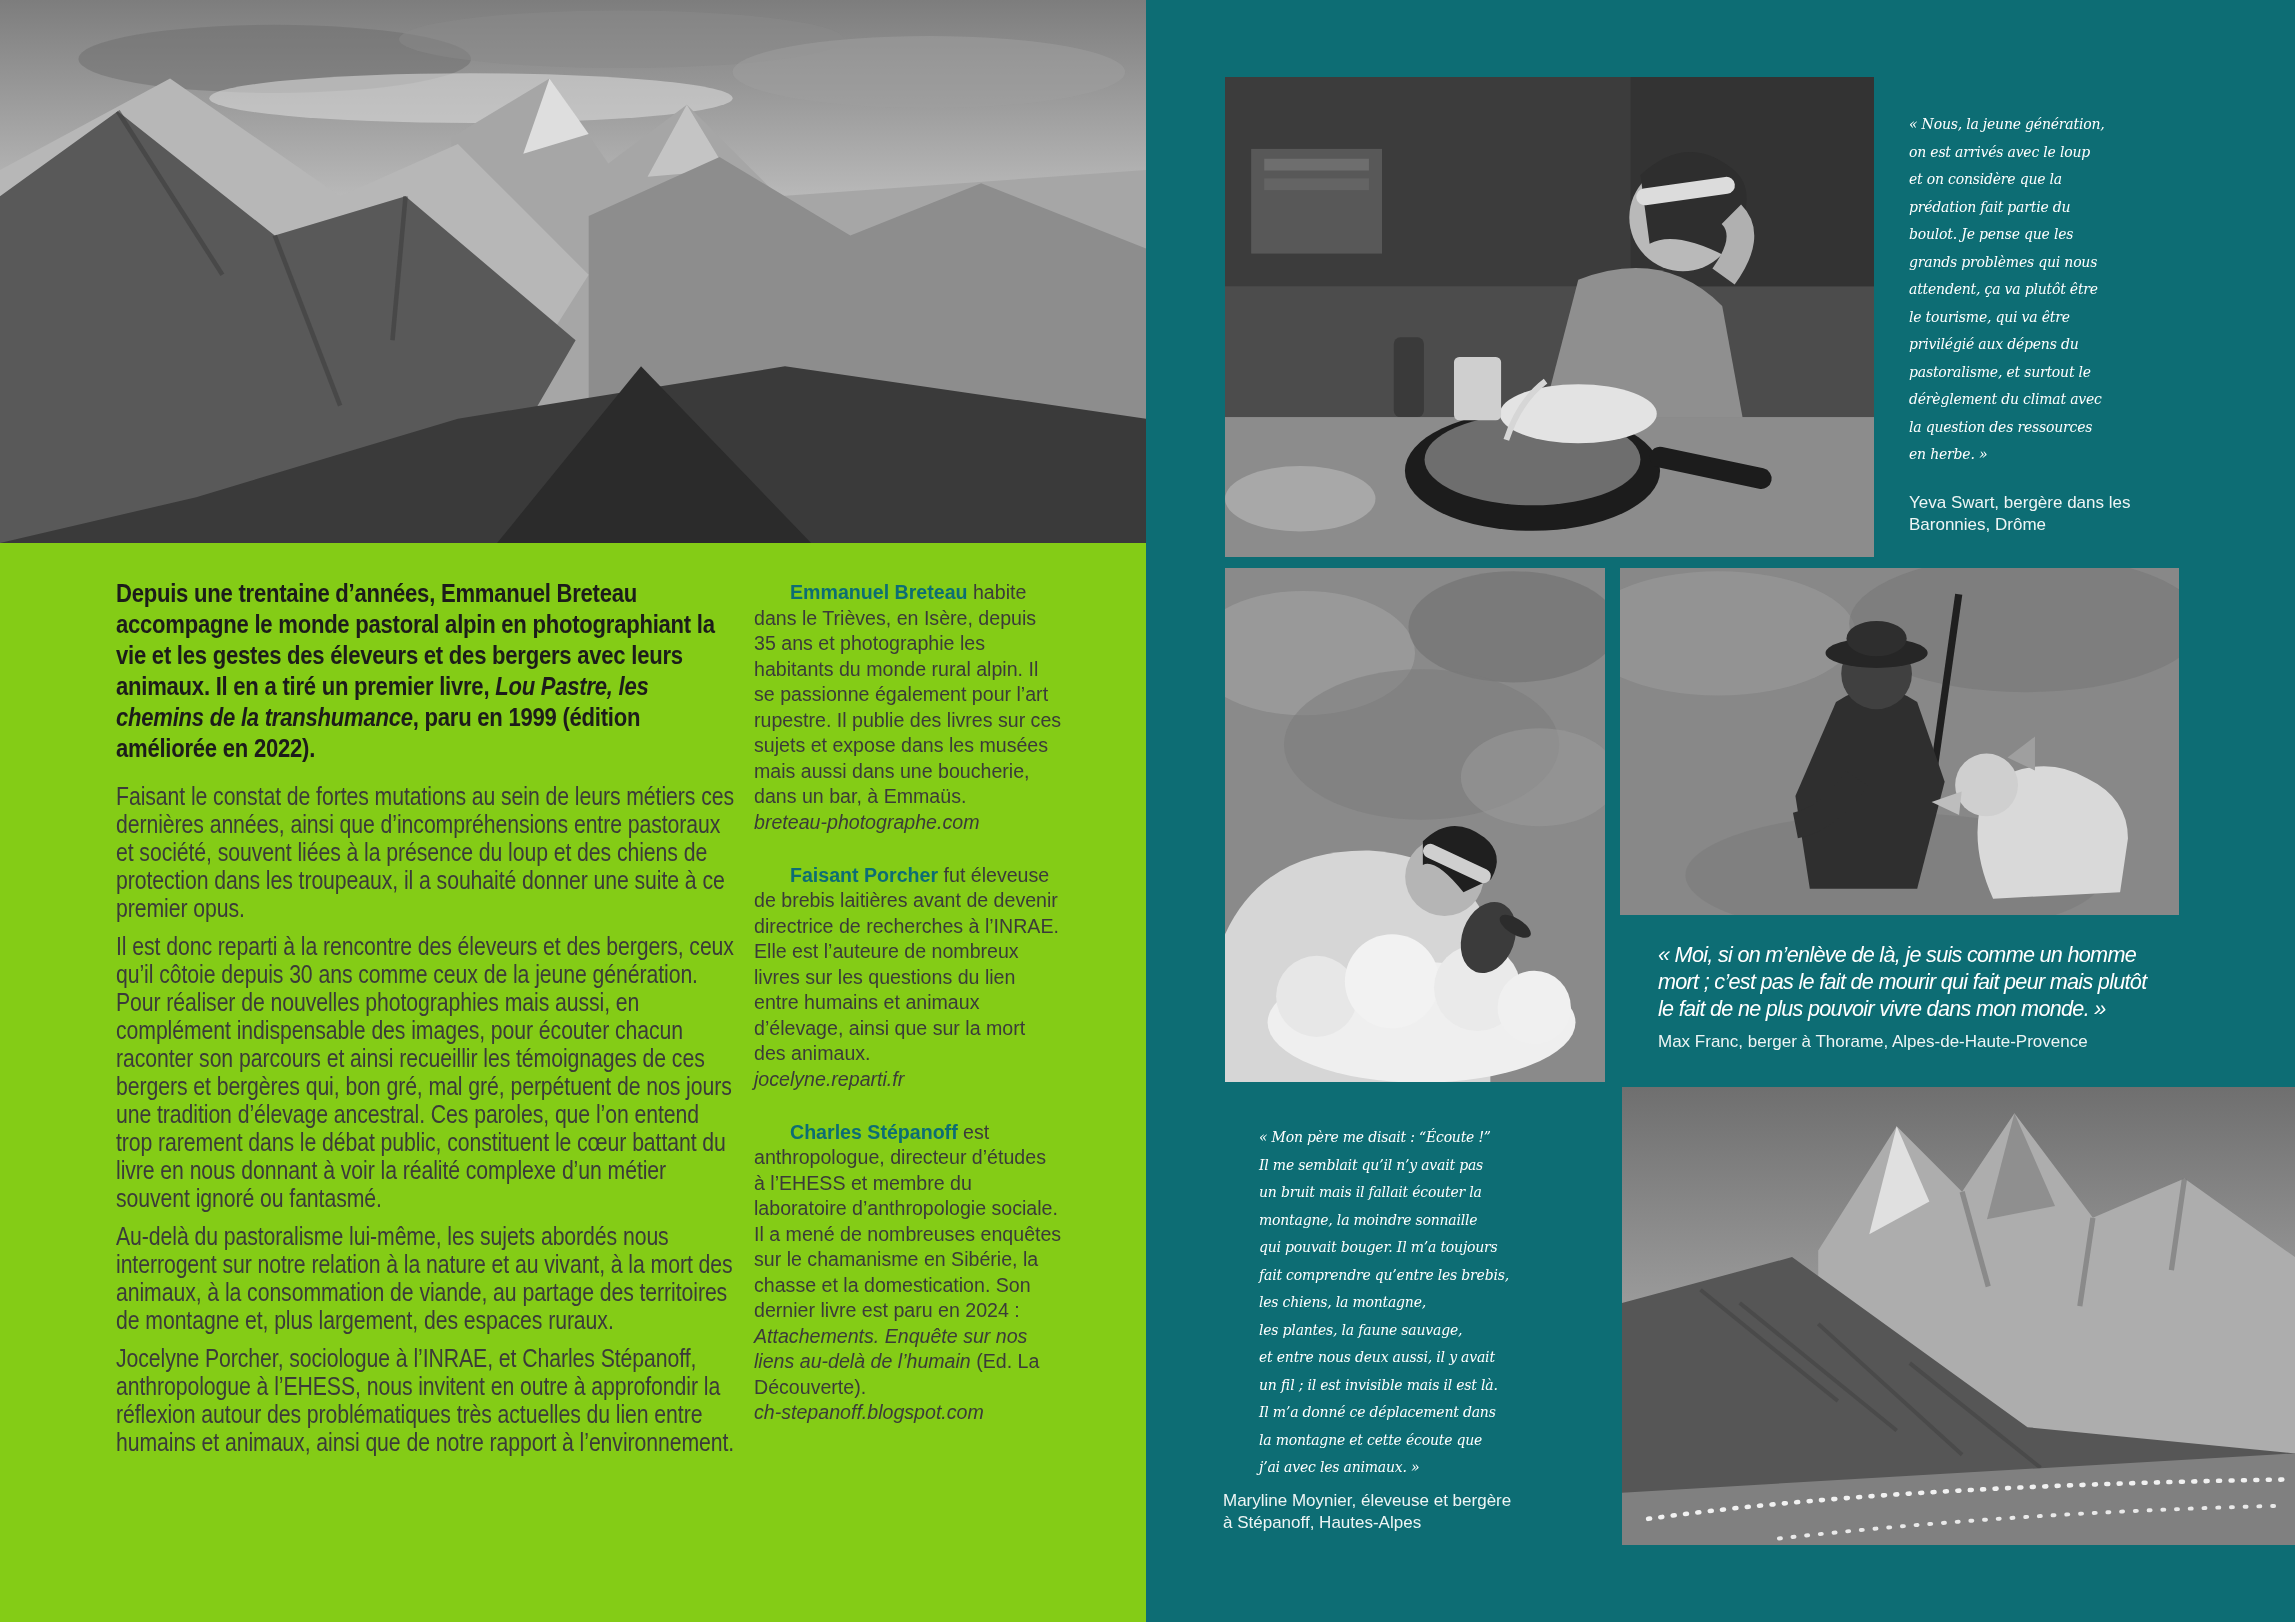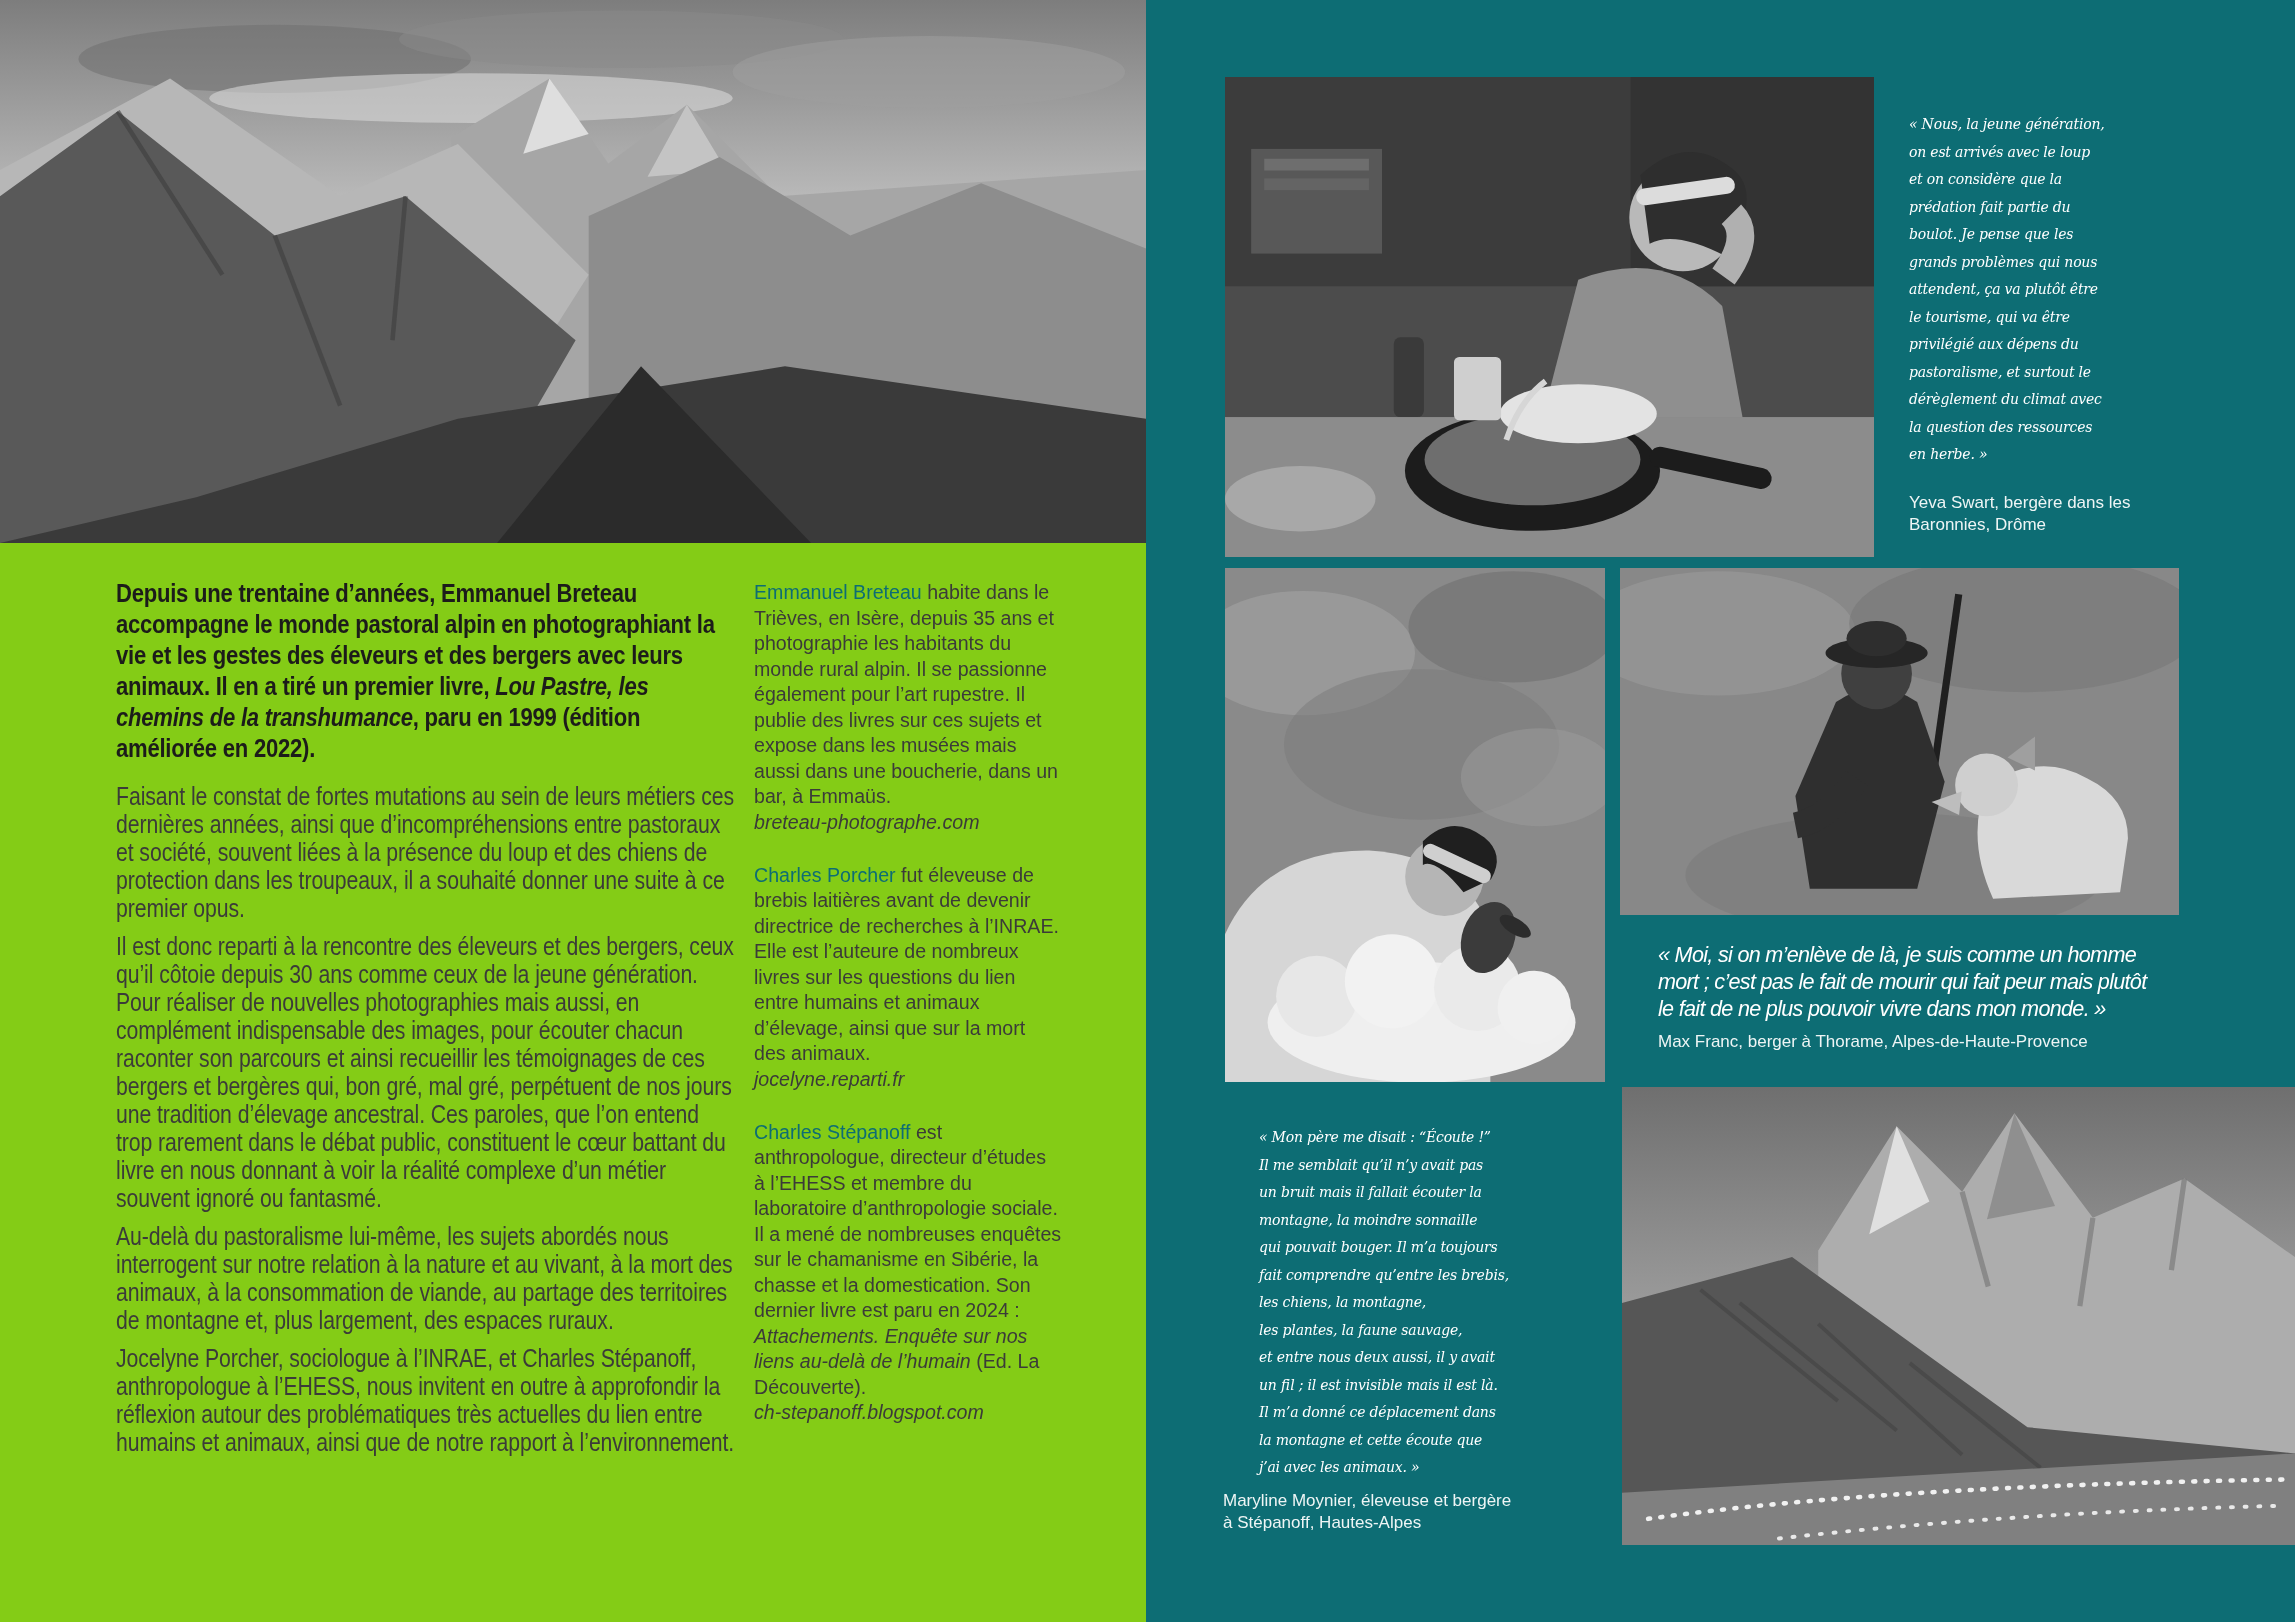--- a/index.html
+++ b/index.html
@@ -14,21 +14,21 @@
   .col-main{position:absolute;left:116px;top:578px;width:733px;
             transform:scaleX(.85);transform-origin:0 0;}
   .intro{font-weight:bold;font-size:26px;line-height:31px;letter-spacing:-0.3px;
          color:#1c1c1a;margin:0 0 18.3px 0;}
   .intro em{font-style:italic;}
   .col-main p.body{font-size:25px;line-height:28px;letter-spacing:-0.1px;
                    color:#3b3b39;margin:0 0 9.8px 0;}
   .col-bios{position:absolute;left:754px;top:580px;width:308px;
             font-size:19.6px;line-height:25.5px;color:#3b3b39;}
   .bio{margin:0 0 27.5px 0;}
-  .bio .bio-name{font-weight:normal;}
+  .bio .bio-name{font-weight:bold;margin-left:36px;}
   .bio .bio-italic{font-style:italic;}
   .bio .bio-url{display:block;font-style:italic;color:#3b3b39;}
 
   
   .page-right{position:absolute;left:1146px;top:0;width:1149px;height:1623px;}
 
   .quote-serif{font-family:"DejaVu Serif",serif;font-style:italic;font-size:14px;
                line-height:27.5px;letter-spacing:-0.2px;color:#ffffff;white-space:pre-line;}
   .quote-sans{font-family:"Liberation Sans",sans-serif;font-style:italic;font-size:21.6px;
               line-height:27px;letter-spacing:-0.7px;color:#ffffff;white-space:pre-line;}
@@ -74,21 +74,21 @@
       <p class="body">Au-delà du pastoralisme lui-même, les sujets abordés nous interrogent sur notre relation à la nature et au vivant, à la mort des animaux, à la consommation de viande, au partage des territoires de montagne et, plus largement, des espaces ruraux.</p>
       <p class="body">Jocelyne Porcher, sociologue à l’INRAE, et Charles Stépanoff, anthropologue à l’EHESS, nous invitent en outre à approfondir la réflexion autour des problématiques très actuelles du lien entre humains et animaux, ainsi que de notre rapport à l’environnement.</p>
     </div>
 
     <div class="col-bios">
       <div class="bio">
         <span class="bio-name" style="color:#0d6d74">Emmanuel Breteau</span><span> habite dans le Trièves, en Isère, depuis 35 ans et photographie les habitants du monde rural alpin. Il se passionne également pour l’art rupestre. Il publie des livres sur ces sujets et expose dans les musées mais aussi dans une boucherie, dans un bar, à Emmaüs.</span>
         <span class="bio-url">breteau-photographe.com</span>
       </div>
       <div class="bio">
-        <span class="bio-name" style="color:#0d6d74">Charles Porcher</span><span> fut éleveuse de brebis laitières avant de devenir directrice de recherches à l’INRAE. Elle est l’auteure de nombreux livres sur les questions du lien entre humains et animaux d’élevage, ainsi que sur la mort des animaux.</span>
+        <span class="bio-name" style="color:#0d6d74">Faisant Porcher</span><span> fut éleveuse de brebis laitières avant de devenir directrice de recherches à l’INRAE. Elle est l’auteure de nombreux livres sur les questions du lien entre humains et animaux d’élevage, ainsi que sur la mort des animaux.</span>
         <span class="bio-url">jocelyne.reparti.fr</span>
       </div>
       <div class="bio">
         <span class="bio-name" style="color:#0d6d74">Charles Stépanoff</span><span> est anthropologue, directeur d’études à l’EHESS et membre du laboratoire d’anthropologie sociale. Il a mené de nombreuses enquêtes sur le chamanisme en Sibérie, la chasse et la domestication. Son dernier livre est paru en 2024 : </span><span class="bio-italic">Attachements. Enquête sur nos liens au-delà de l’humain</span><span> (Ed. La Découverte).</span>
         <span class="bio-url">ch-stepanoff.blogspot.com</span>
       </div>
     </div>
   </section>
 
   <section class="page-right" style="background:#0d6d74">

